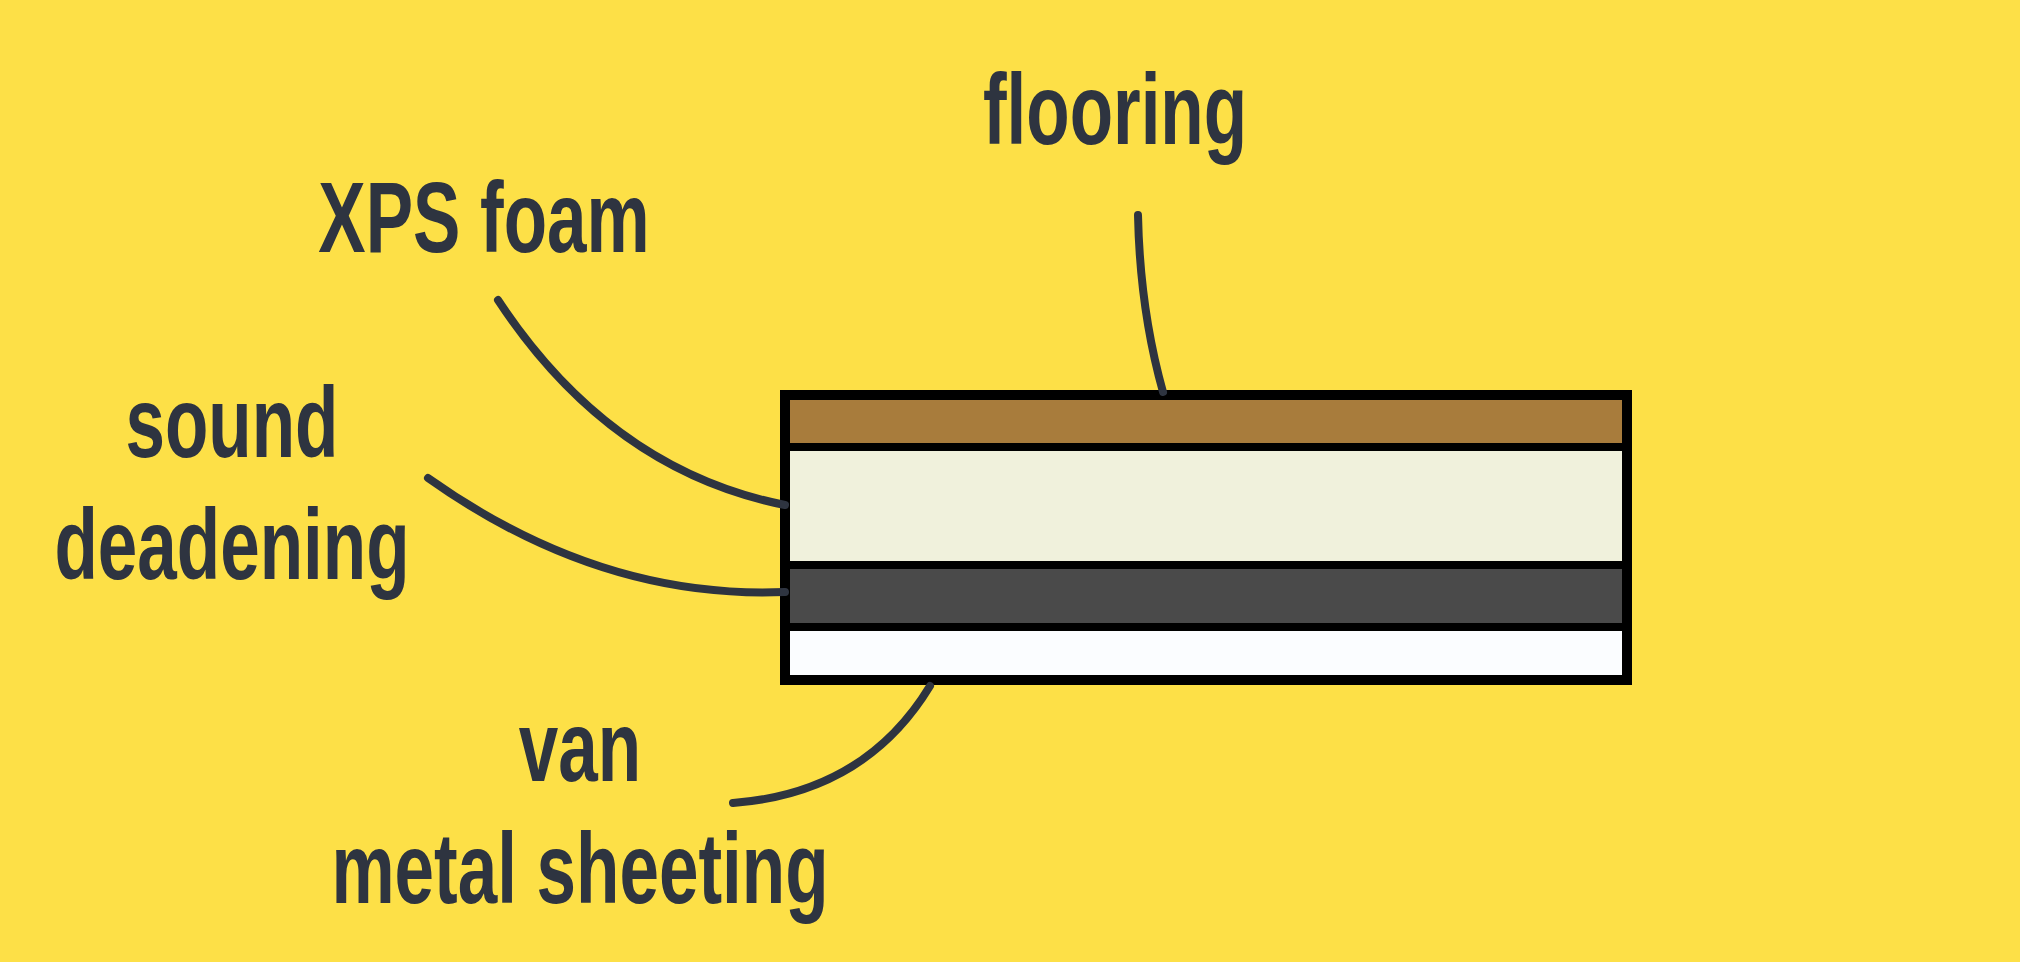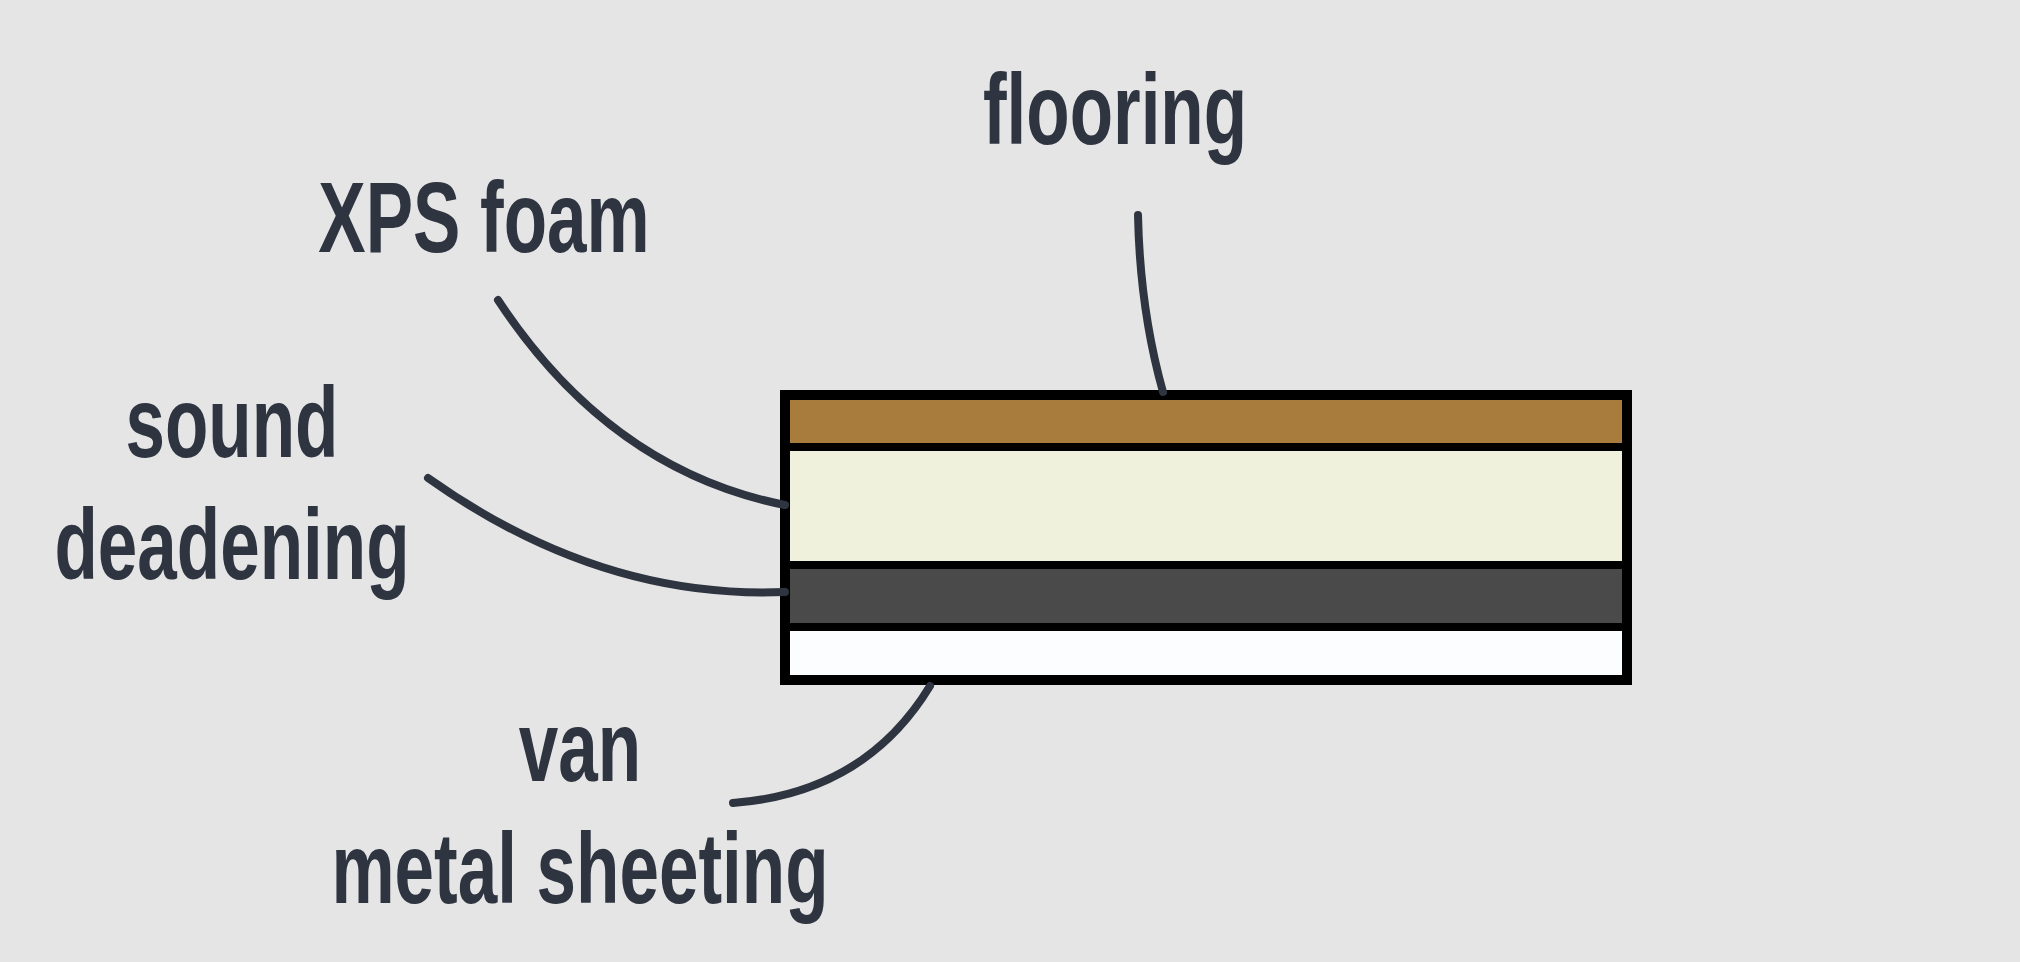--- a/index.html
+++ b/index.html
@@ -1,19 +1,19 @@
 <!DOCTYPE html>
 <html><head>
 <meta charset="utf-8">
 <style>
   html,body { margin:0; padding:0; background:#ffffff; }
   .canvas {
     position:relative;
     width:2020px; height:962px;
-    background:#e5e5e5;
+    background:#fde047;
     overflow:hidden;
     font-family:"Liberation Sans", sans-serif;
   }
   
   .layer-box {
     position:absolute;
     left:780px; top:390px;
     width:852px; height:295px;
     box-sizing:border-box;
     border:10px solid #000000;

